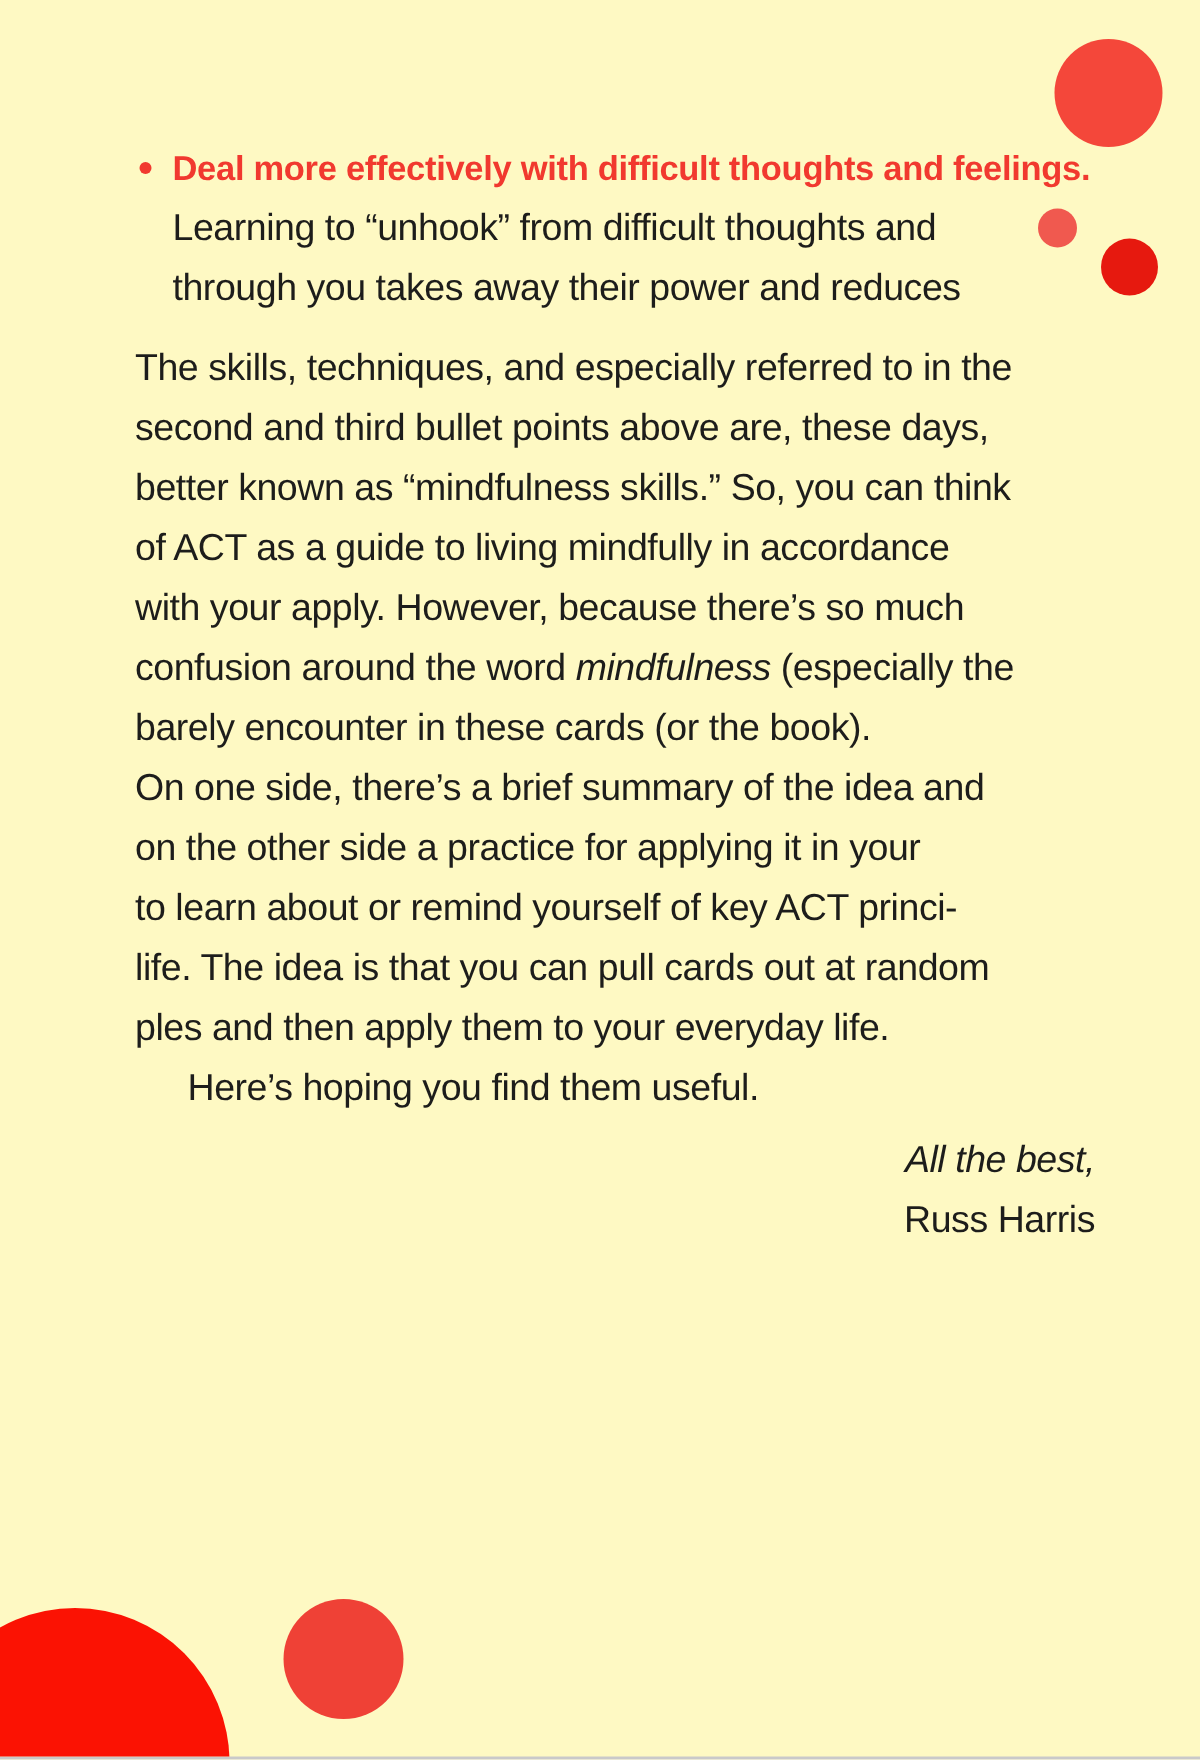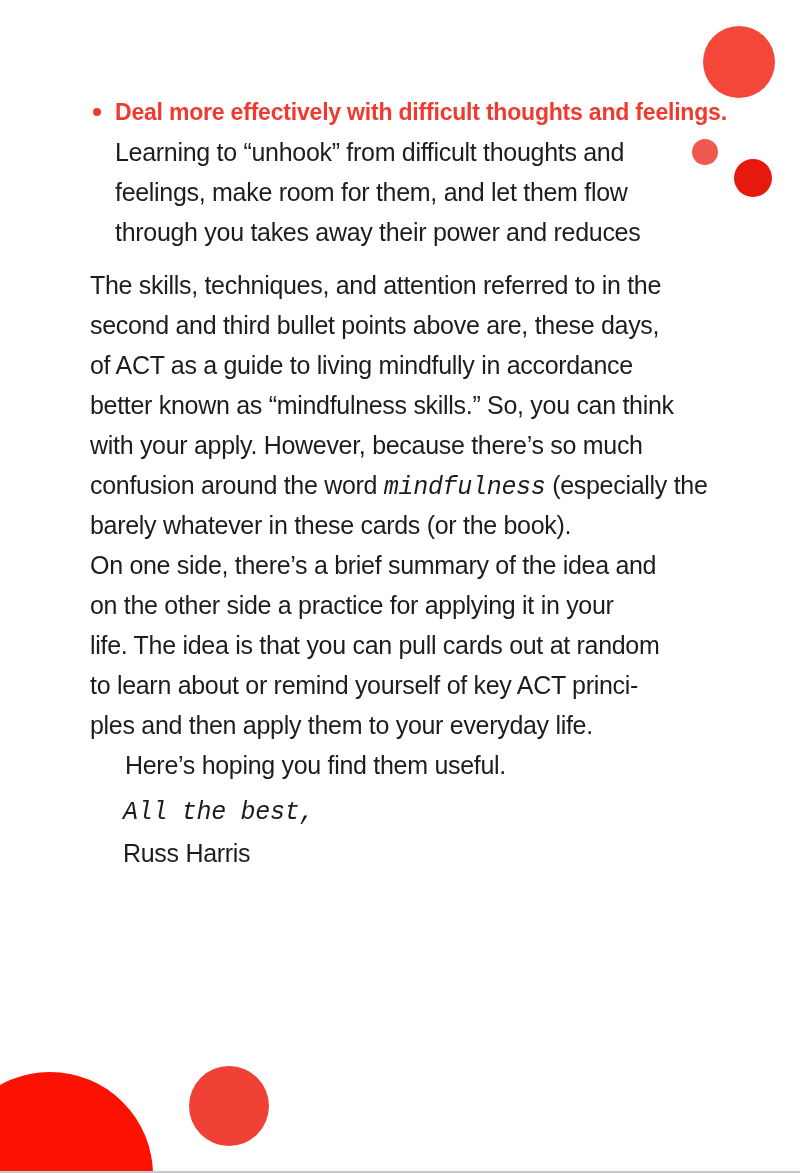--- a/index.html
+++ b/index.html
@@ -1,21 +1,21 @@
 <!DOCTYPE html>
 <html><head>
 <meta charset="utf-8">
 <style>
   * { margin: 0; padding: 0; box-sizing: border-box; }
   html, body { background: #e9e9e9; }
   .page {
     position: relative;
     width: 800px;
     height: 1173px;
-    background: #ffffff;
+    background: #fef9c3;
     overflow: hidden;
     font-family: "Liberation Sans", sans-serif;
     border-bottom: 2px solid #c9c9c9;
   }
   .decoration-layer { position: absolute; inset: 0; pointer-events: none; }
   .circle { position: absolute; border-radius: 50%; }
 
   .content {
     position: absolute;
     left: 90px;
@@ -42,22 +42,22 @@
     position: absolute;
     left: 3px;
     top: 16px;
     width: 8px;
     height: 8px;
     border-radius: 50%;
     background: #f1392f;
   }
   .para1 { margin-top: 13px; }
   .indent { padding-left: 35px; }
-  .italic { font-style: italic; font-family: Liberation Mono, monospace; }
-  .signature { margin-top: 8px; margin-left: 33px; }
+  .italic { font-style: italic; }
+  .signature { margin-top: 8px; margin-left: 33px; text-align: right; }
 </style>
 </head>
 <body>
 
 <div class="page">
   <div class="decoration-layer">
       <div class="circle" style="left: 703px; top: 26px; height: 72px; width: 72px; background: rgb(244, 71, 58);"></div>
       <div class="circle" style="left: 692px; top: 139px; height: 26px; width: 26px; background: rgb(240, 89, 79);"></div>
       <div class="circle" style="left: 734px; top: 159px; height: 38px; width: 38px; background: rgb(230, 25, 15);"></div>
       <div class="circle" style="left: -53px; top: 1072px; height: 206px; width: 206px; background: rgb(251, 18, 3);"></div>
@@ -65,42 +65,41 @@
     </div>
 
   <div class="content">
 
     <div class="bullet-list">
 
       <div class="bullet-item">
         <span class="bullet-dot"></span>
         <div class="line heading-line">Deal more effectively with difficult thoughts and feelings.</div>
         <div class="line">Learning to “unhook” from difficult thoughts and</div>
-        <div class="line">feelings, make room for them, and let them flow</div>
         <div class="line">through you takes away their power and reduces</div>
       </div>
 
 
     </div>
 
     <div class="para1">
-      <div class="line">The skills, techniques, and attention referred to in the</div>
+      <div class="line">The skills, techniques, and especially referred to in the</div>
       <div class="line">second and third bullet points above are, these days,</div>
+      <div class="line">better known as “mindfulness skills.” So, you can think</div>
       <div class="line">of ACT as a guide to living mindfully in accordance</div>
-      <div class="line">better known as “mindfulness skills.” So, you can think</div>
       <div class="line">with your apply. However, because there’s so much</div>
       <div class="line"><span>confusion around the word </span><span class="italic">mindfulness</span><span> (especially the</span></div>
-      <div class="line">barely whatever in these cards (or the book).</div>
+      <div class="line">barely encounter in these cards (or the book).</div>
     </div>
 
     <div>
       <div class="line">On one side, there’s a brief summary of the idea and</div>
       <div class="line">on the other side a practice for applying it in your</div>
+      <div class="line">to learn about or remind yourself of key ACT princi-</div>
       <div class="line">life. The idea is that you can pull cards out at random</div>
-      <div class="line">to learn about or remind yourself of key ACT princi-</div>
       <div class="line">ples and then apply them to your everyday life.</div>
     </div>
 
     <div>
       <div class="line indent">Here’s hoping you find them useful.</div>
     </div>
 
     <div class="signature">
       <div class="line italic">All the best,</div>
       <div class="line">Russ Harris</div>

